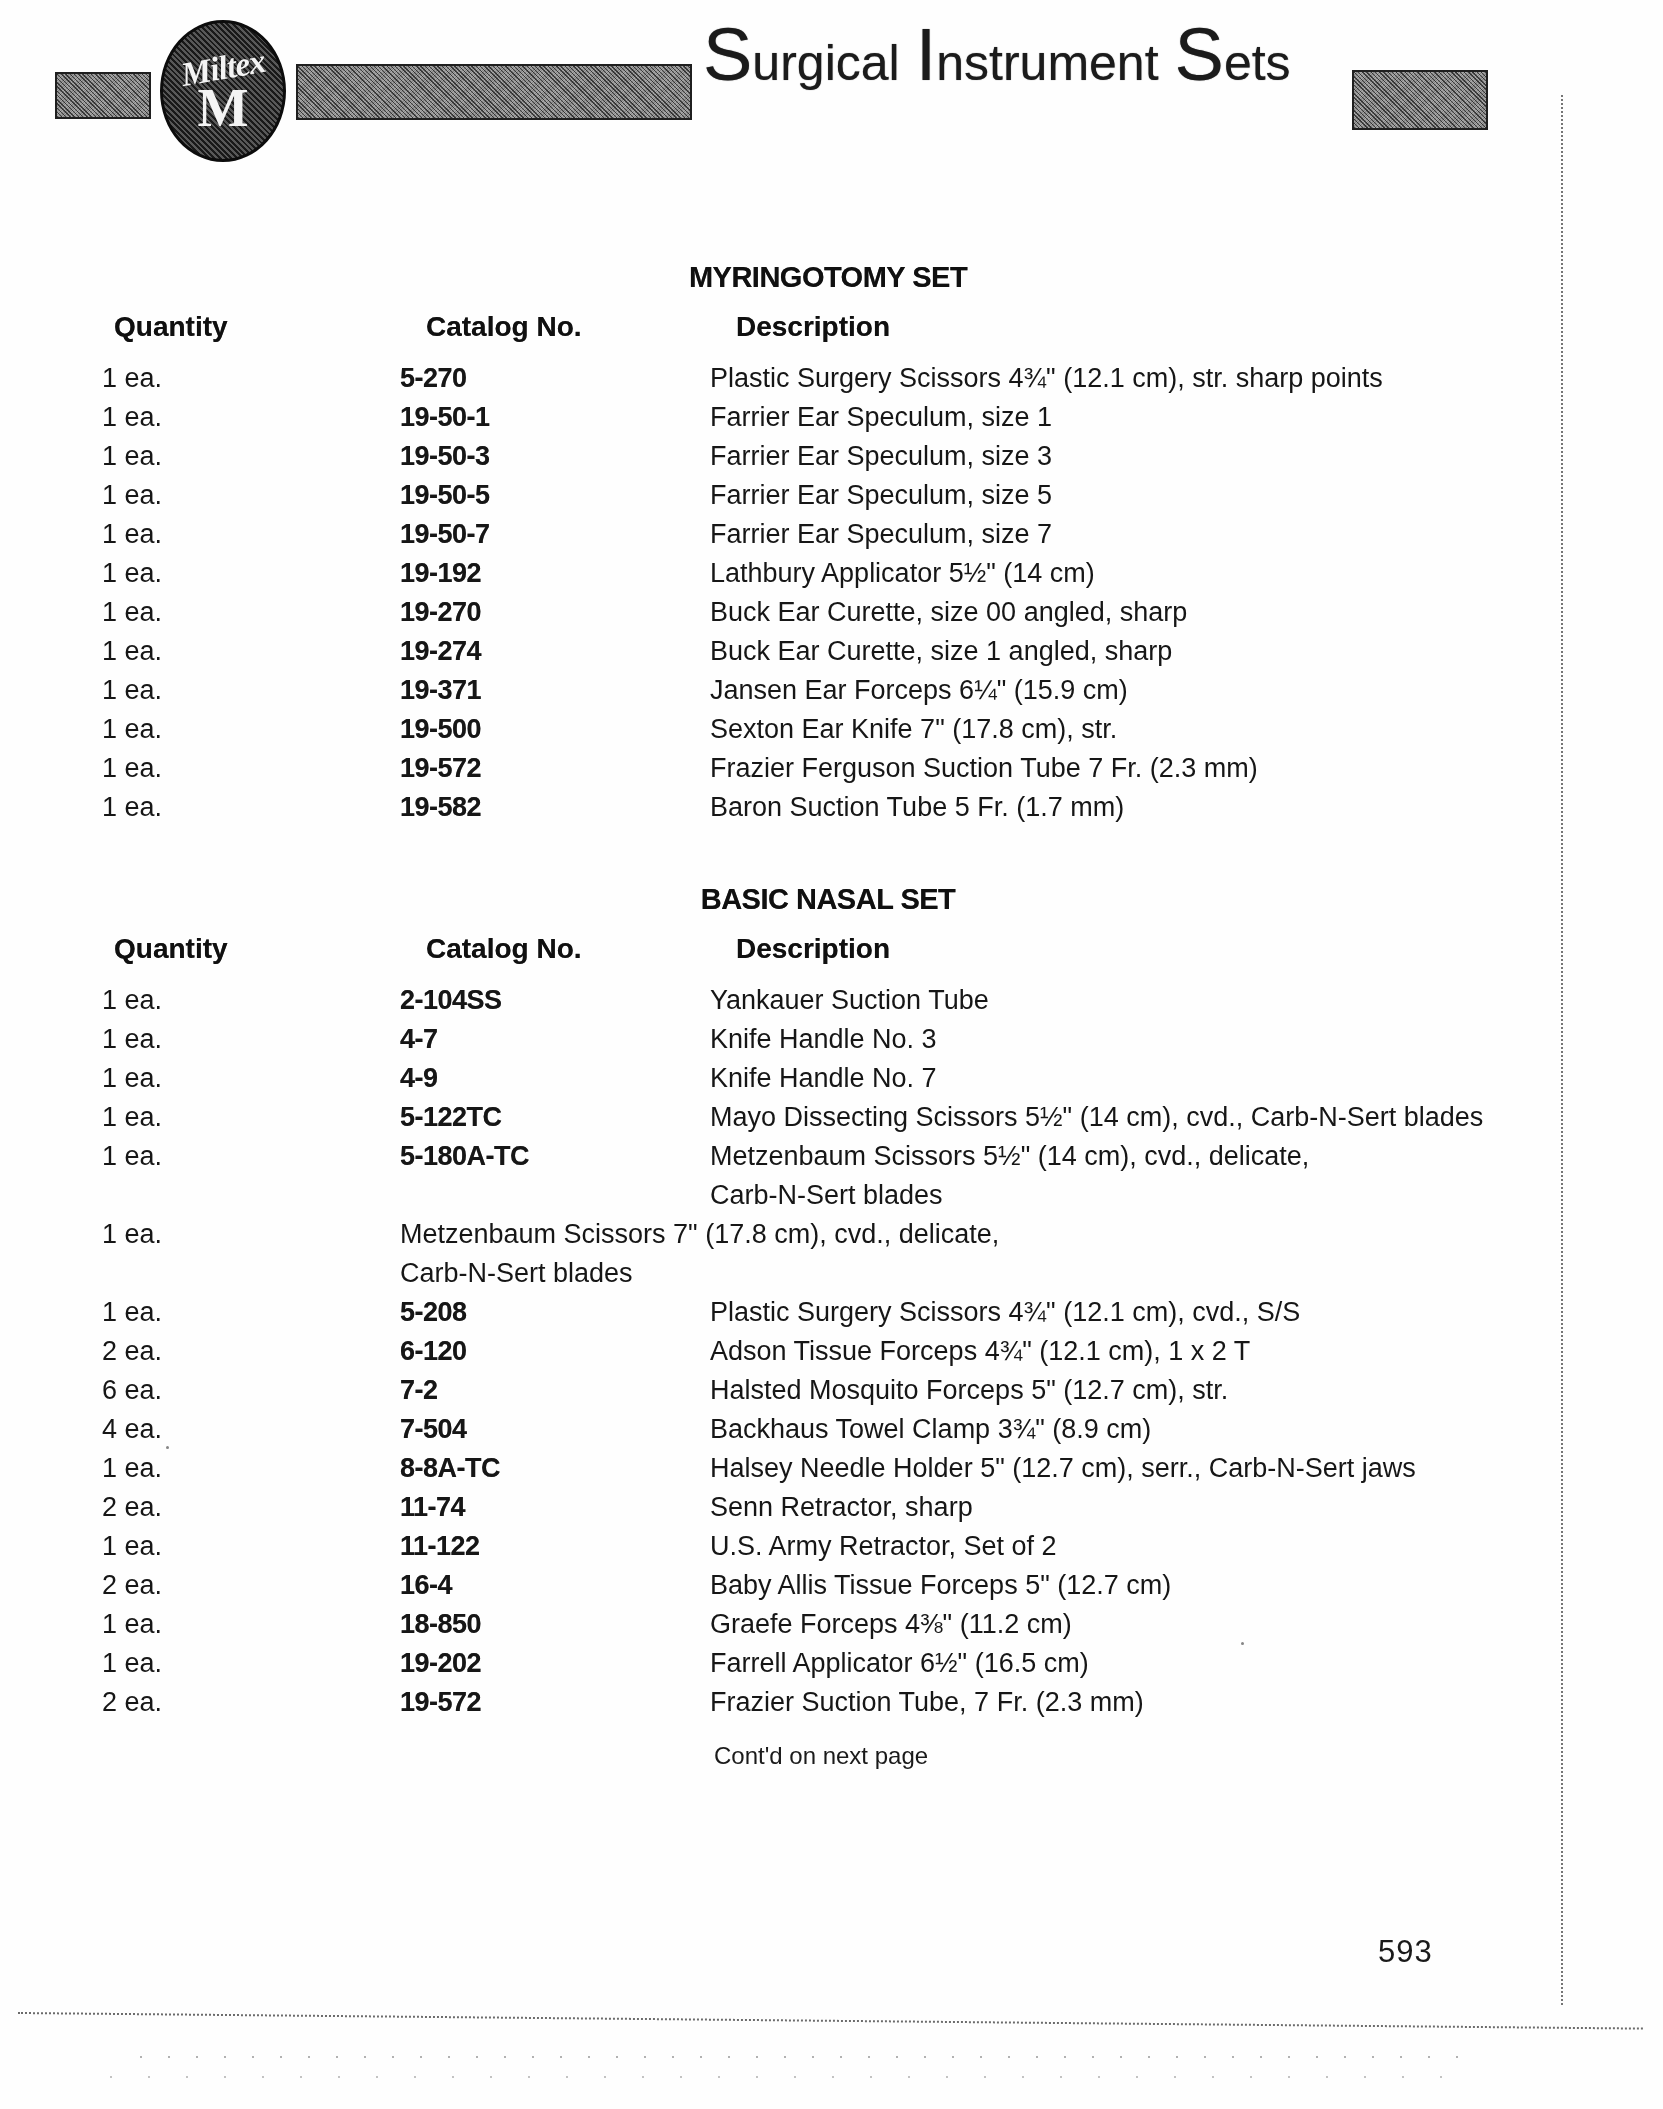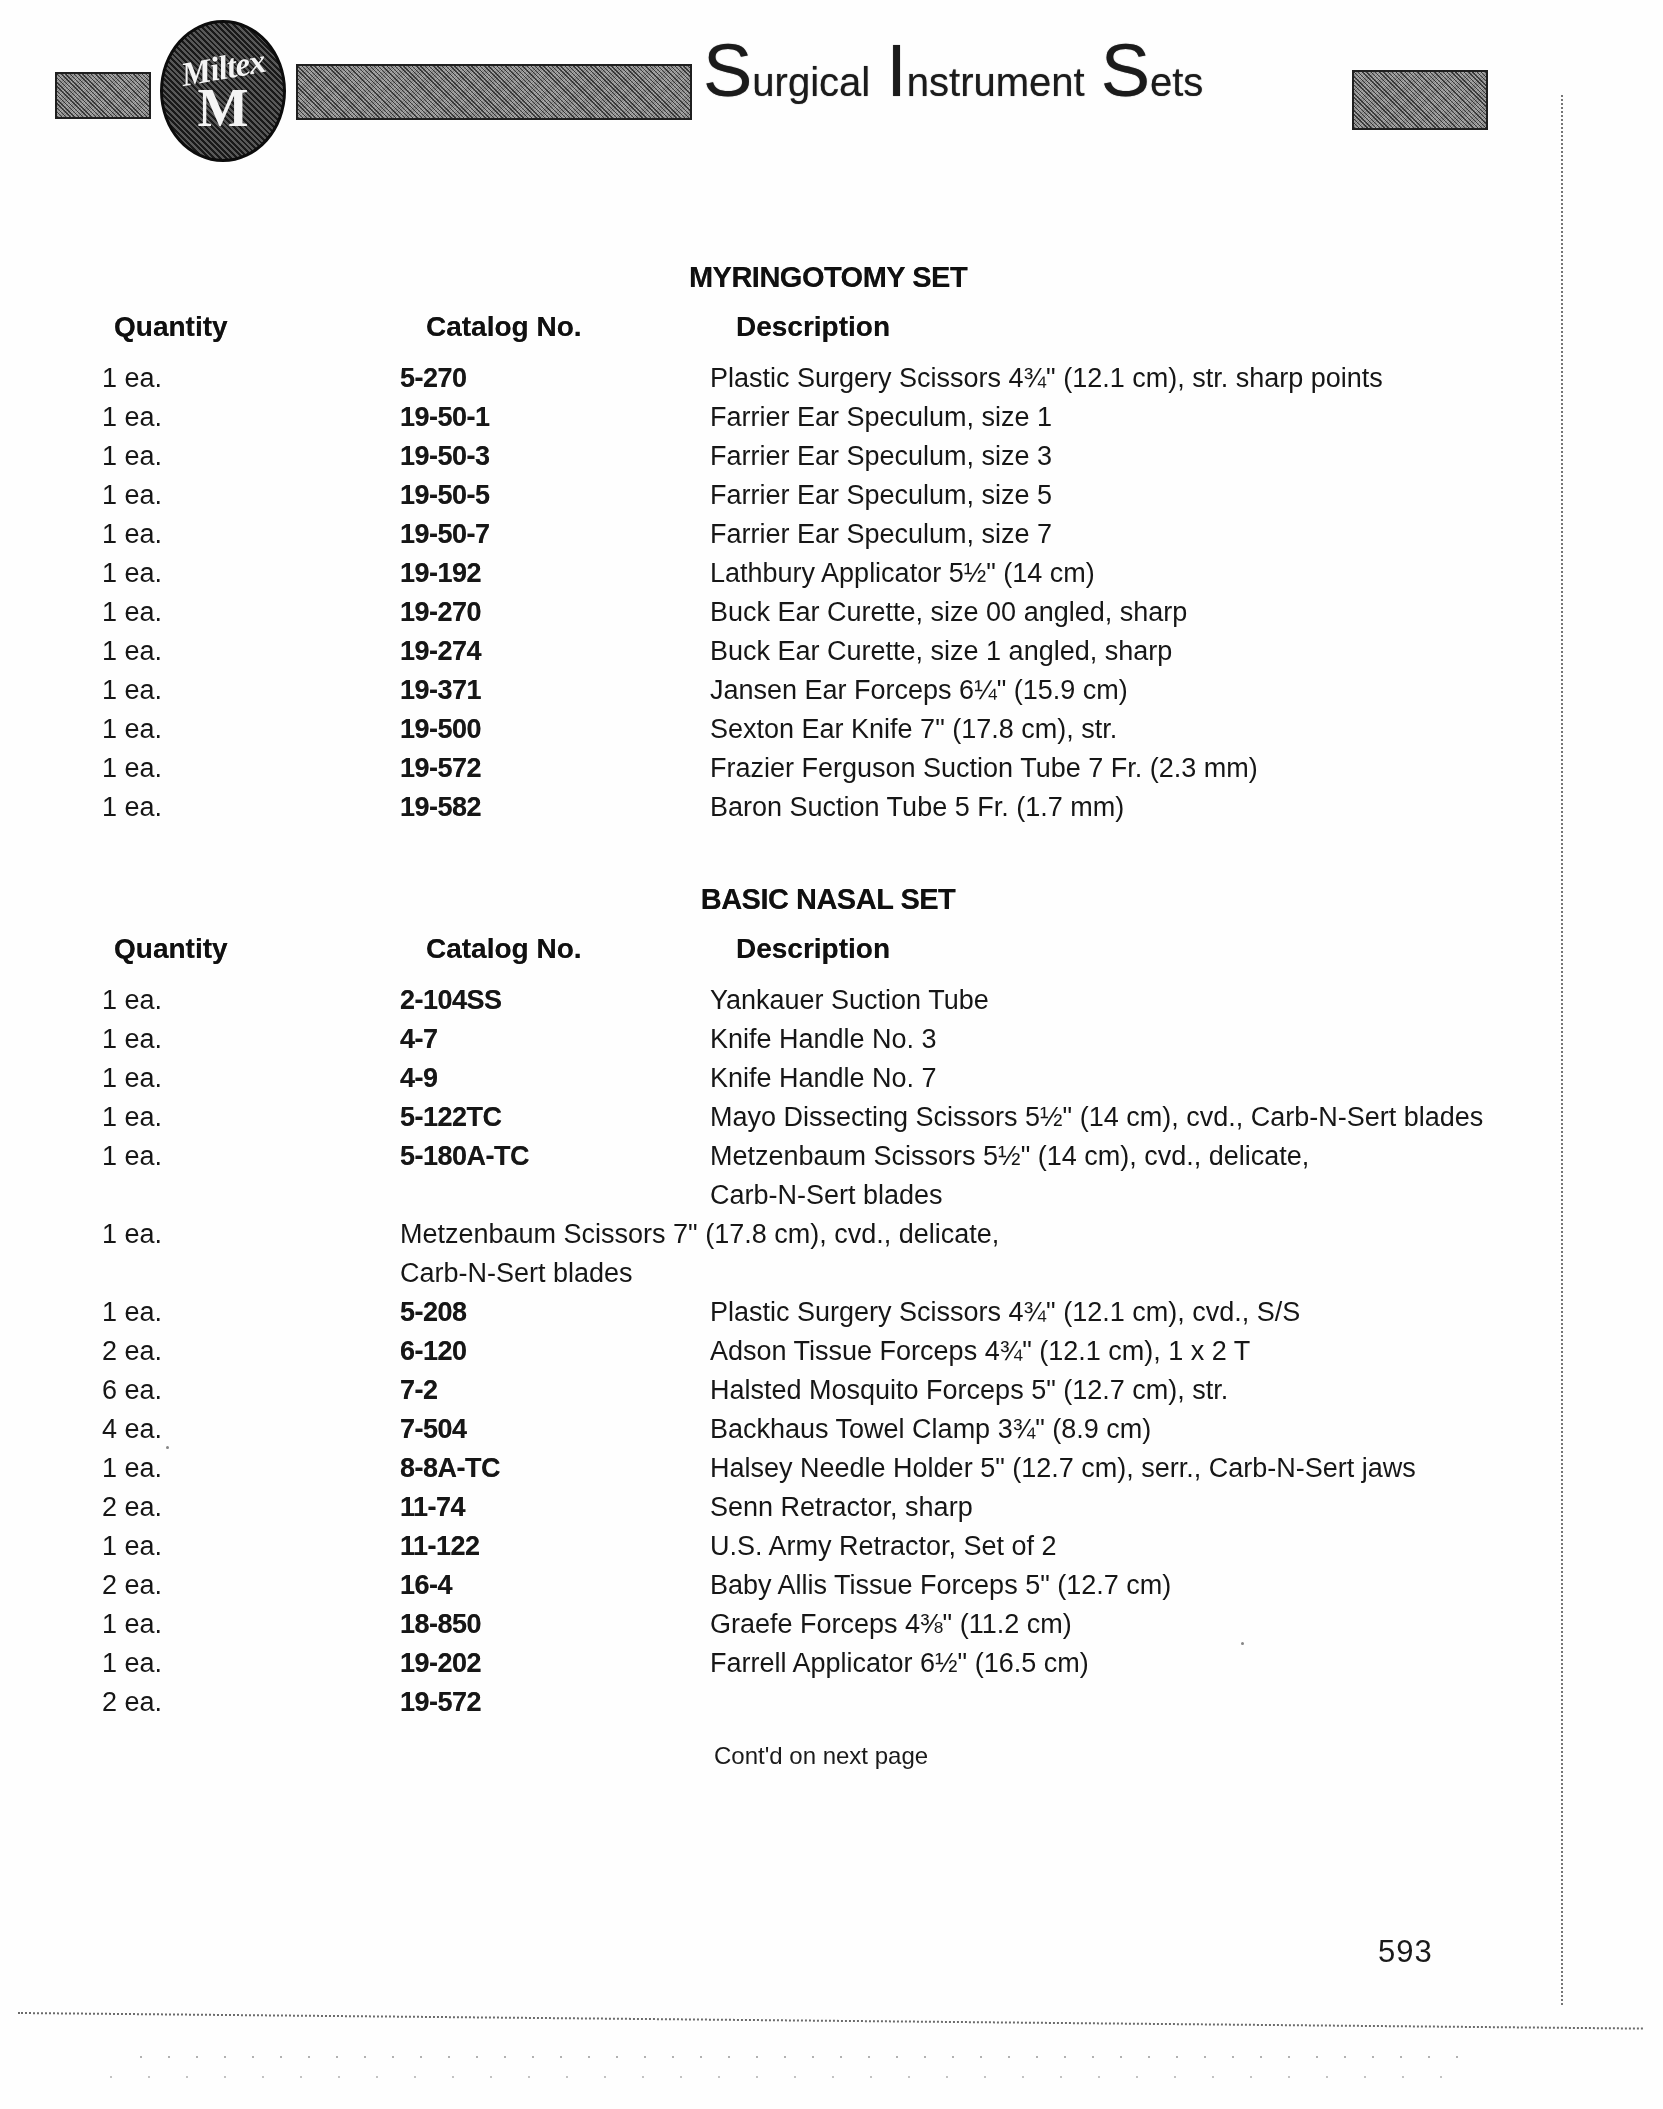--- a/index.html
+++ b/index.html
@@ -35,22 +35,22 @@
     font-family:"Liberation Serif", serif; font-style:italic; font-weight:bold;
     font-size:34px; transform:rotate(-10deg); letter-spacing:-1px;
     text-shadow:0 0 1px #000;
   }
   .logo-m {
     display:block; margin-top:-10px;
     font-family:"Liberation Serif", serif; font-weight:bold; font-size:54px;
   }
 
   .main-title {
-    position:absolute; left:703px; top:28px; white-space:nowrap;
-    color:#1b1b1b; font-size:40px; letter-spacing:0px;
+    position:absolute; left:703px; top:12px; white-space:nowrap;
+    color:#1b1b1b; font-size:50px; letter-spacing:0px;
     text-shadow:0 0 1px rgba(0,0,0,.6);
   }
   .main-title .tw { display:inline-block; margin-right:16px; }
   .main-title .tw::first-letter { font-size:74px; }
 
   .subtitle {
     position:absolute; left:682px; top:150px; white-space:nowrap;
     font-size:42px; font-weight:bold; letter-spacing:-1px;
     color:#141414;
     border-bottom:5px solid #161616; padding-bottom:3px;
@@ -277,20 +277,21 @@
           <div class="cell c-desc">Graefe Forceps 4⅜" (11.2 cm)</div>
         </div>
         <div class="trow">
           <div class="cell c-qty">1 ea.</div>
           <div class="cell c-cat">19-202</div>
           <div class="cell c-desc">Farrell Applicator 6½" (16.5 cm)</div>
         </div>
         <div class="trow">
           <div class="cell c-qty">2 ea.</div>
           <div class="cell c-cat">19-572</div>
+          <div class="cell c-desc">Frazier Suction Tube, 7 Fr. (2.3 mm)</div>
         </div>
       </div>
   </div>
 
   <div class="contd-note">Cont'd on next page</div>
   <div class="page-number">593</div>
 
   <div class="scan-vline"></div>
   <div class="scan-hline-main"></div>
   <div class="scan-hline-faint1"></div>

